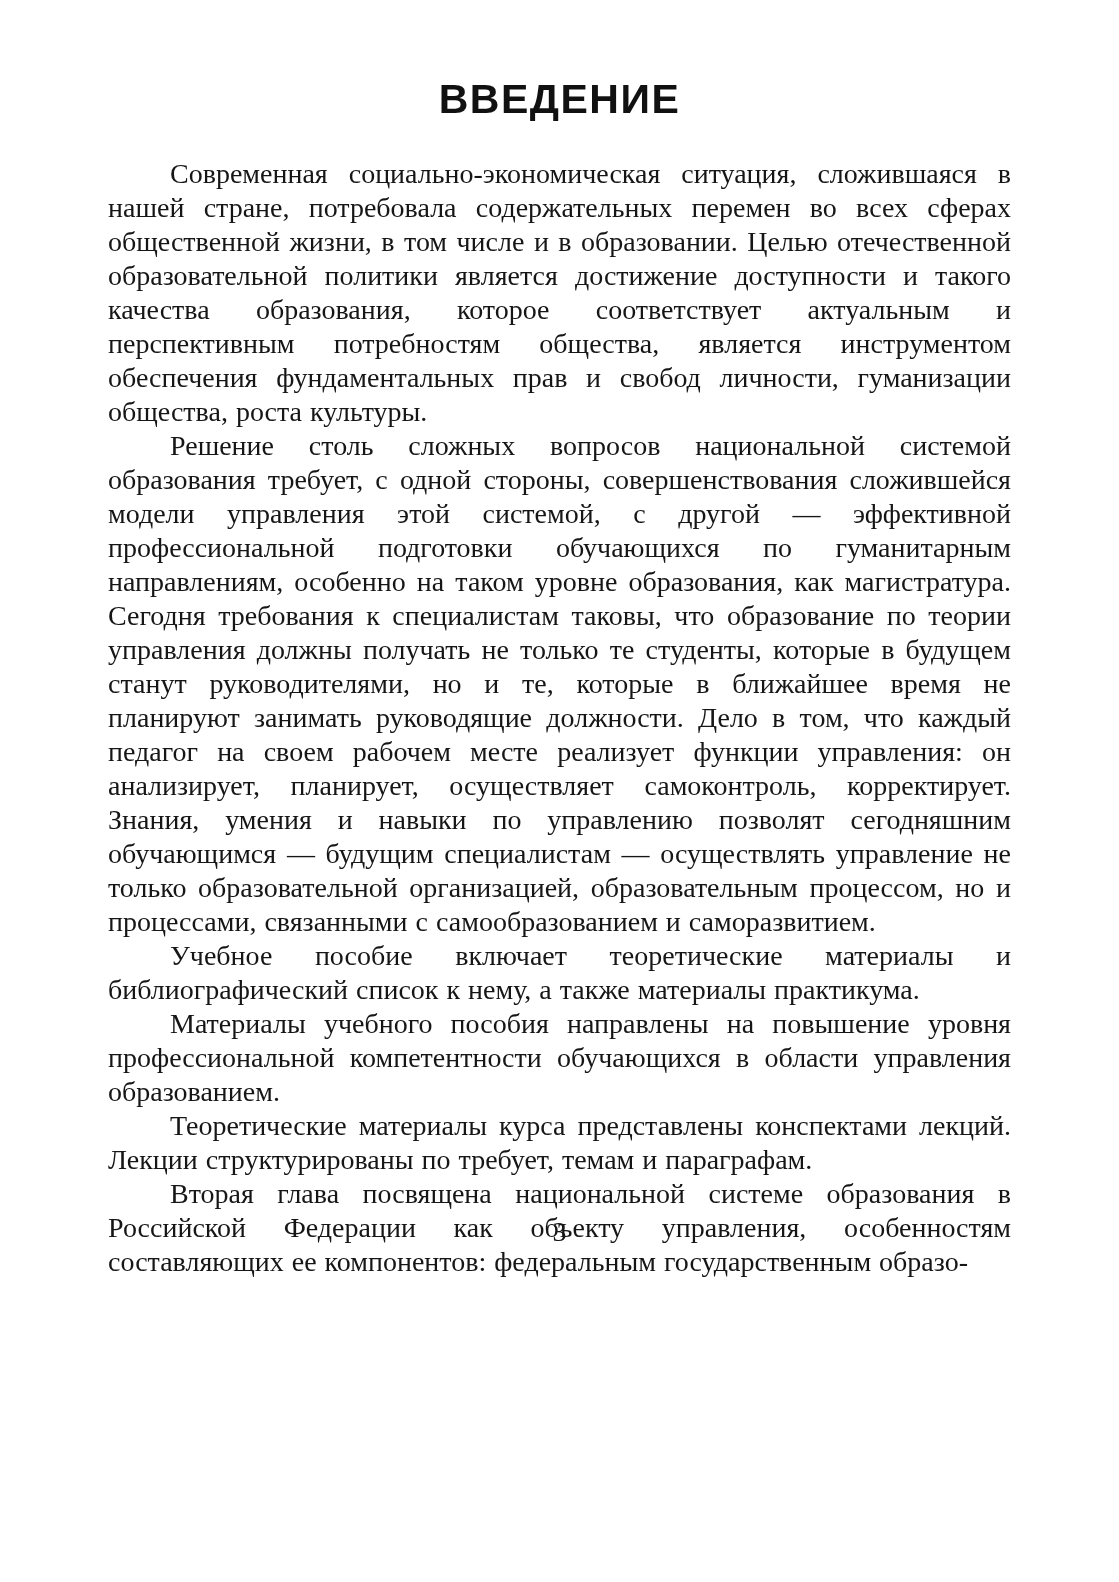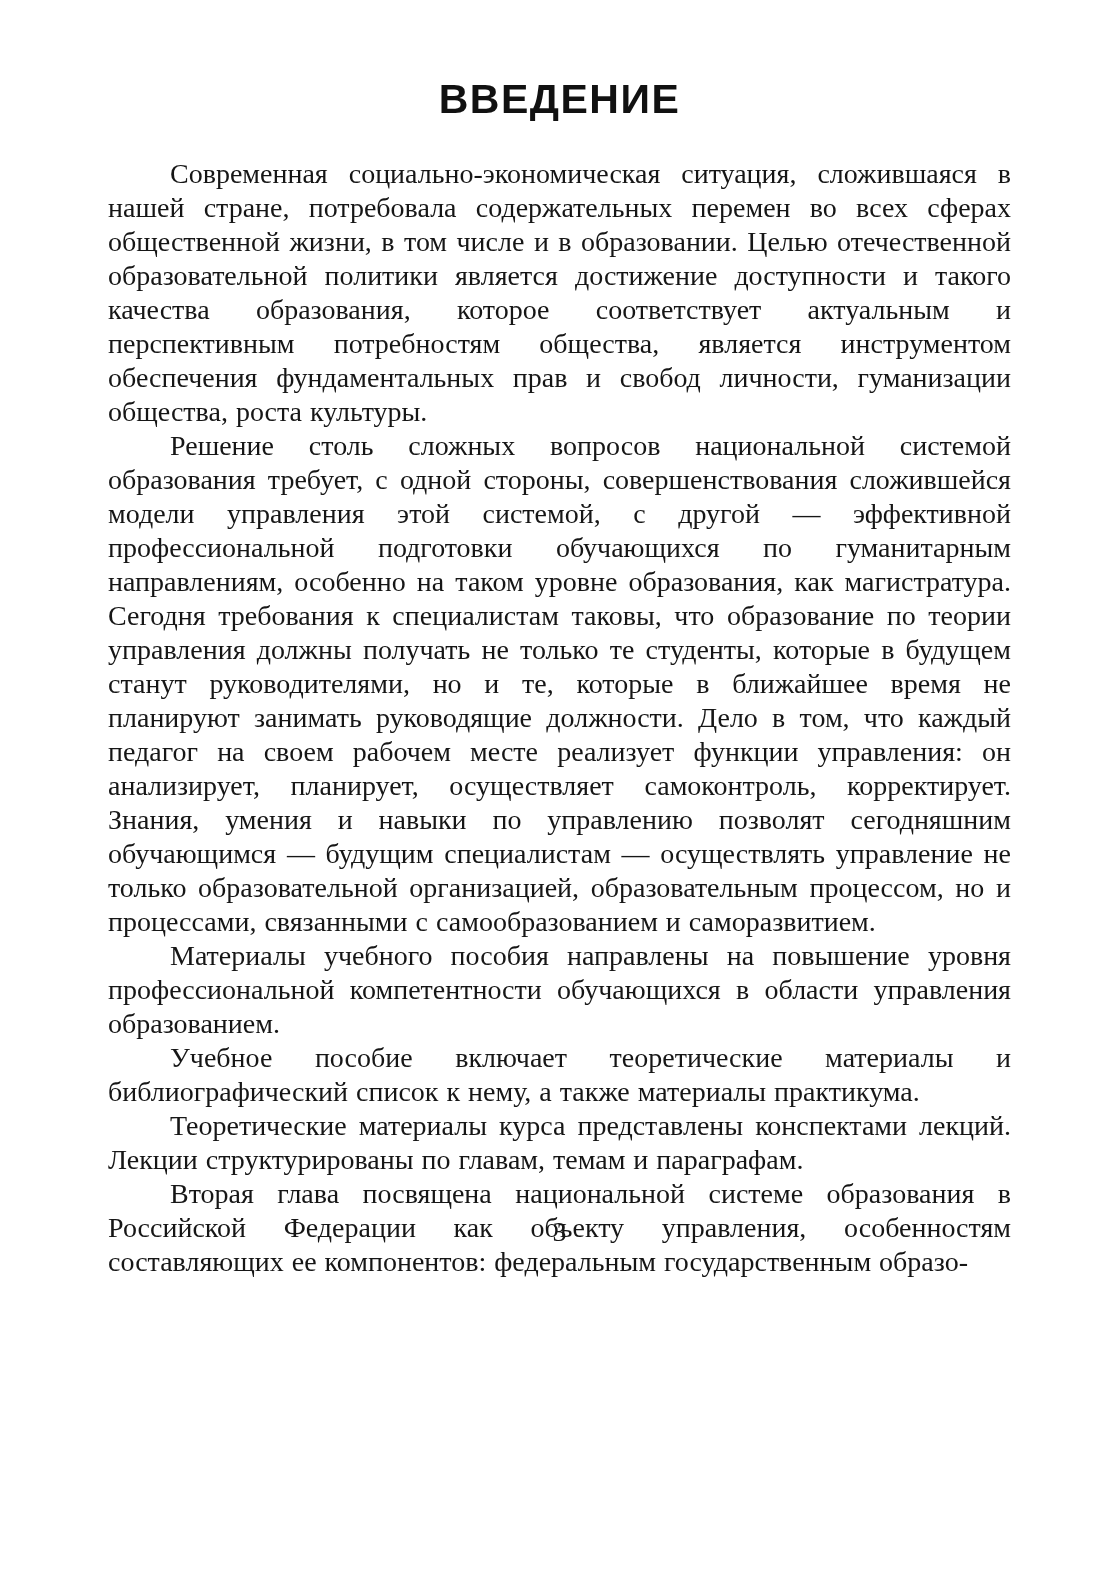--- a/index.html
+++ b/index.html
@@ -55,21 +55,21 @@
 </head>
 <body>
 
 <div class="page">
 
   <h1 class="doc-title">ВВЕДЕНИЕ</h1>
 
   <div class="doc-body">
     <p>Современная социально-экономическая ситуация, сложившаяся в нашей стране, потребовала содержательных перемен во всех сферах общественной жизни, в том числе и в образовании. Целью отечественной образовательной политики является достижение доступности и такого качества образования, которое соответствует актуальным и перспективным потребностям общества, является инструментом обеспечения фундаментальных прав и свобод личности, гуманизации общества, роста культуры.</p>
     <p>Решение столь сложных вопросов национальной системой образования требует, с одной стороны, совершенствования сложившейся модели управления этой системой, с другой — эффективной профессиональной подготовки обучающихся по гуманитарным направлениям, особенно на таком уровне образования, как магистратура. Сегодня требования к специалистам таковы, что образование по теории управления должны получать не только те студенты, которые в будущем станут руководителями, но и те, которые в ближайшее время не планируют занимать руководящие должности. Дело в том, что каждый педагог на своем рабочем месте реализует функции управления: он анализирует, планирует, осуществляет самоконтроль, корректирует. Знания, умения и навыки по управлению позволят сегодняшним обучающимся — будущим специалистам — осуществлять управление не только образовательной организацией, образовательным процессом, но и процессами, связанными с самообразованием и саморазвитием.</p>
+    <p>Учебное пособие включает теоретические материалы и библиографический список к нему, а также материалы практикума.</p>
     <p>Материалы учебного пособия направлены на повышение уровня профессиональной компетентности обучающихся в области управления образованием.</p>
-    <p>Учебное пособие включает теоретические материалы и библиографический список к нему, а также материалы практикума.</p>
-    <p>Теоретические материалы курса представлены конспектами лекций. Лекции структурированы по главам, темам и параграфам.</p>
+    <p>Теоретические материалы курса представлены конспектами лекций. Лекции структурированы по требует, темам и параграфам.</p>
     <p>Вторая глава посвящена национальной системе образования в Российской Федерации как объекту управления, особенностям составляющих ее компонентов: федеральным государственным образо-</p>
   </div>
 
   <div class="page-number">3</div>
 
 </div>
 
 </body></html>

